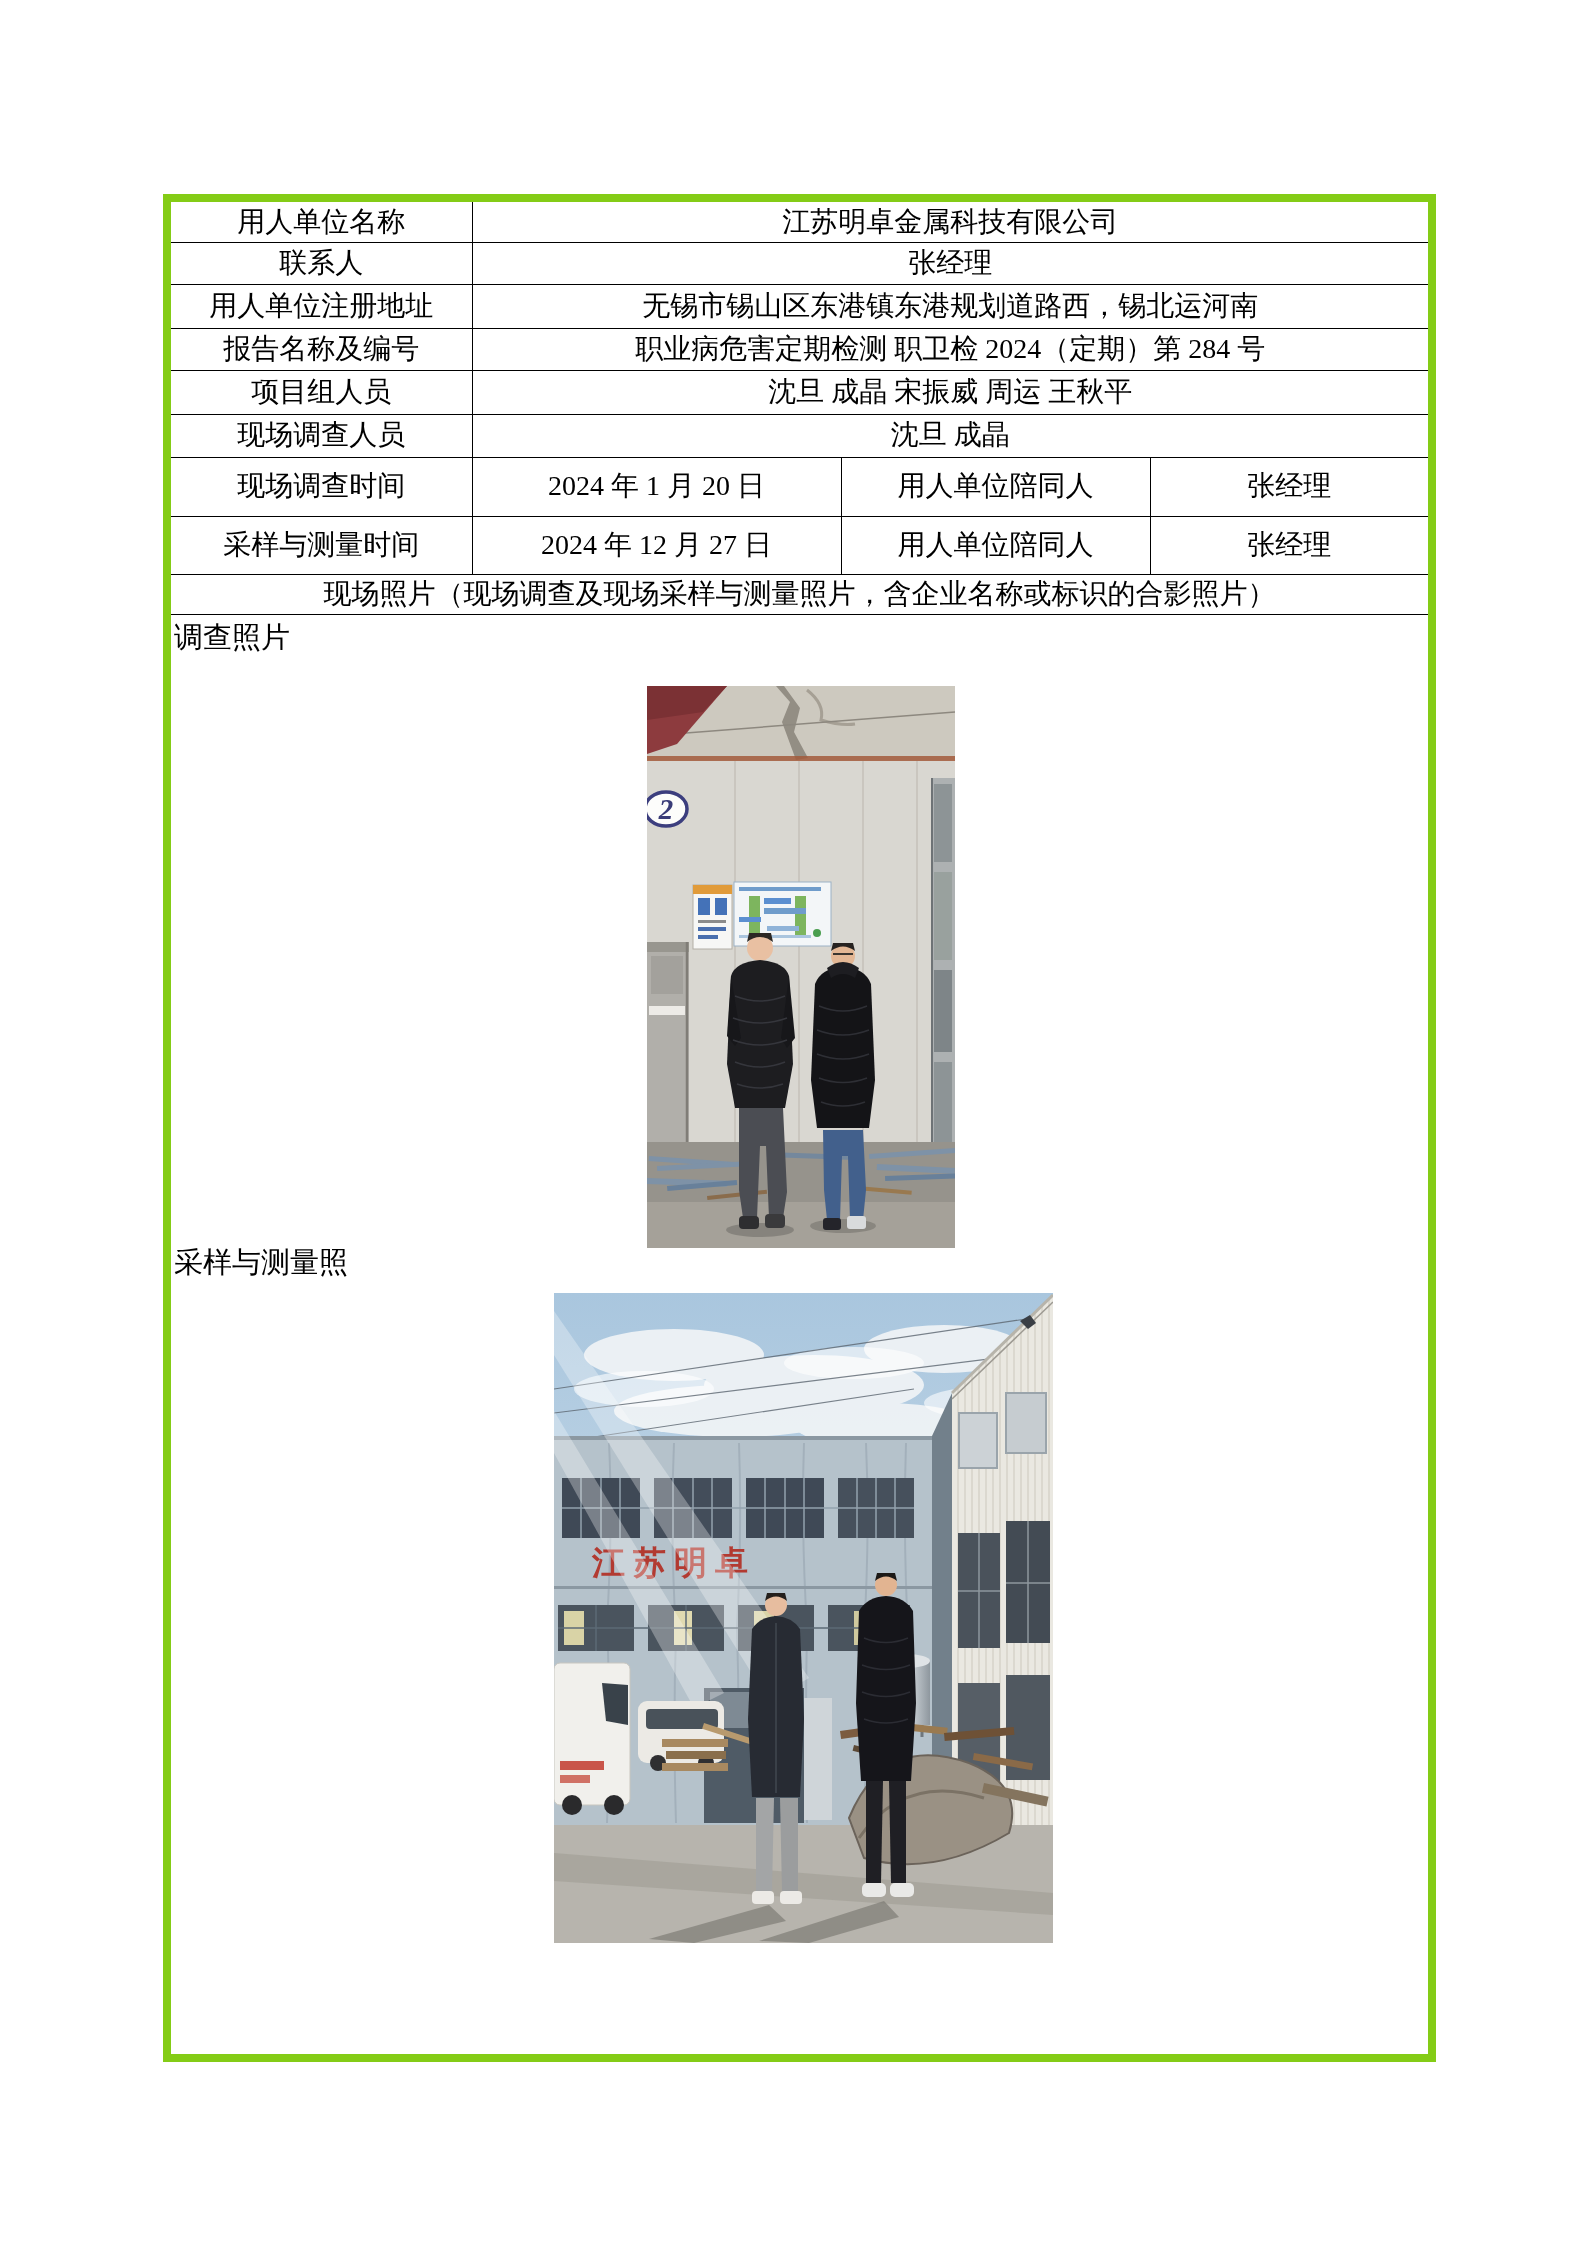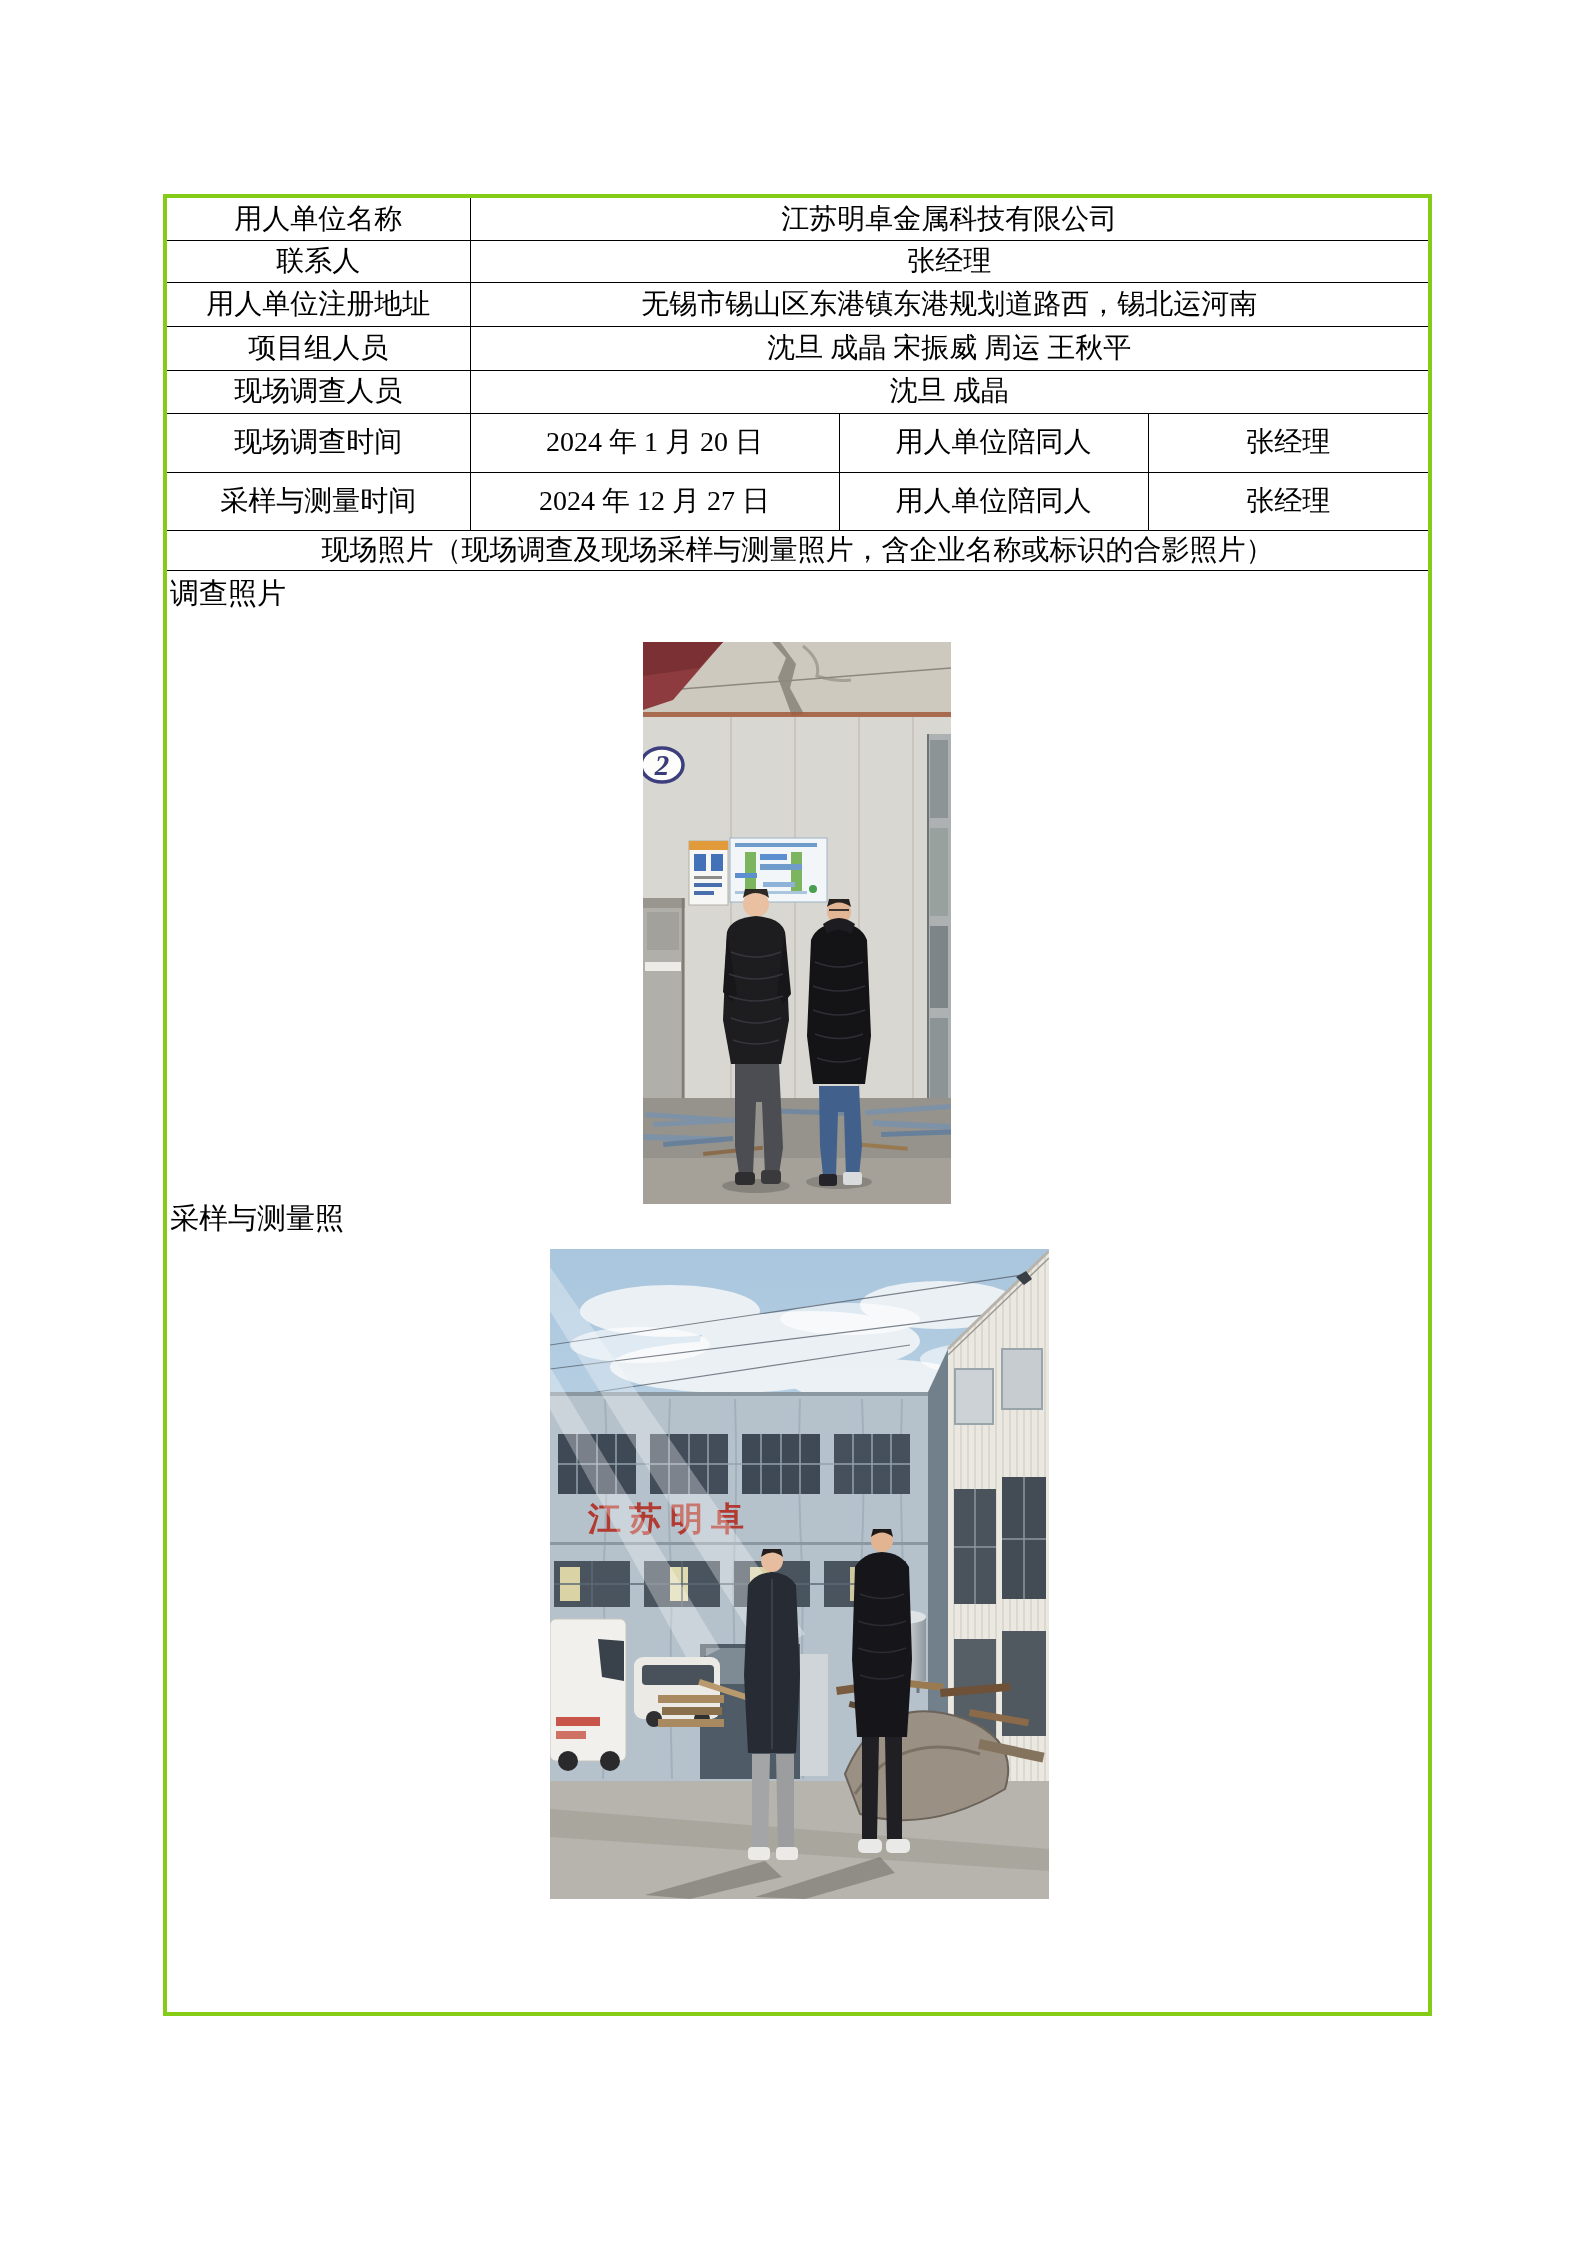--- a/index.html
+++ b/index.html
@@ -4,21 +4,21 @@
 <style>
   html,body{margin:0;padding:0;}
   body{
     width:1587px;height:2245px;position:relative;background:#ffffff;
     font-family:"Liberation Serif","DejaVu Serif",serif;color:#000;
     overflow:hidden;
   }
   .doc-table{
     position:absolute;left:163px;top:194px;width:1265px;
     border-collapse:collapse;table-layout:fixed;
-    border:4px solid #84cc16;
+    border:8px solid #84cc16;
   }
   .doc-table td{
     border:1.5px solid #000;
     font-size:28px;line-height:1.15;
     text-align:center;vertical-align:middle;
     padding:0;overflow:hidden;white-space:nowrap;
   }
   .doc-table td.lbl{font-weight:normal;}
   .bigcell{
     position:relative;vertical-align:top !important;text-align:right;margin-top:21px;
@@ -43,20 +43,24 @@
     <td class="lbl">用人单位名称</td>
     <td colspan="3">江苏明卓金属科技有限公司</td>
   </tr>
   <tr style="height:42px">
     <td class="lbl">联系人</td>
     <td colspan="3">张经理</td>
   </tr>
   <tr style="height:44px">
     <td class="lbl">用人单位注册地址</td>
     <td colspan="3">无锡市锡山区东港镇东港规划道路西，锡北运河南</td>
+  </tr>
+  <tr style="height:42px">
+    <td class="lbl">报告名称及编号</td>
+    <td colspan="3">职业病危害定期检测 职卫检 2024（定期）第 284 号</td>
   </tr>
   <tr style="height:44px">
     <td class="lbl">项目组人员</td>
     <td colspan="3">沈旦 成晶 宋振威 周运 王秋平</td>
   </tr>
   <tr style="height:43px">
     <td class="lbl">现场调查人员</td>
     <td colspan="3">沈旦 成晶</td>
   </tr>
   <tr style="height:59px">

